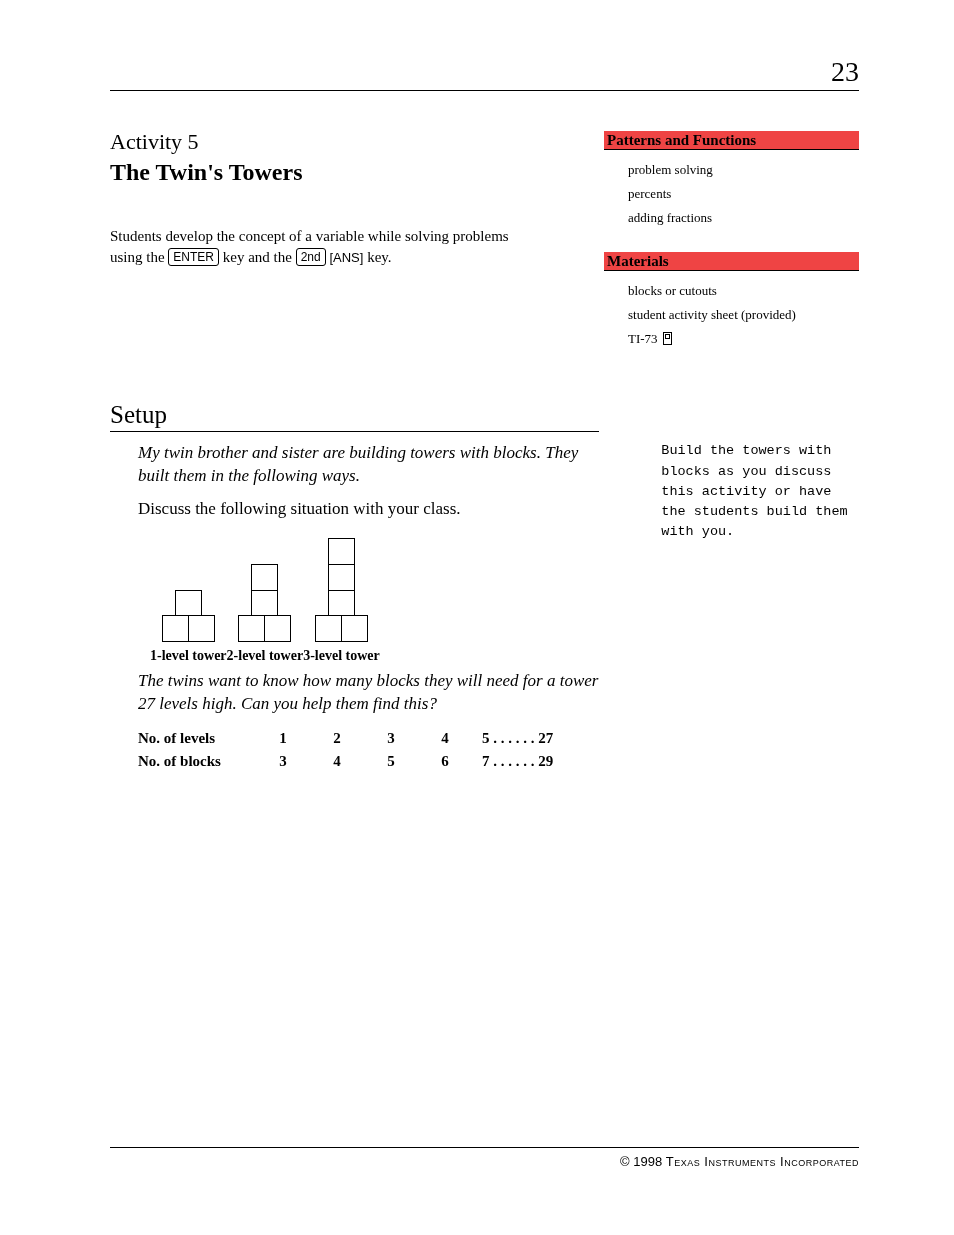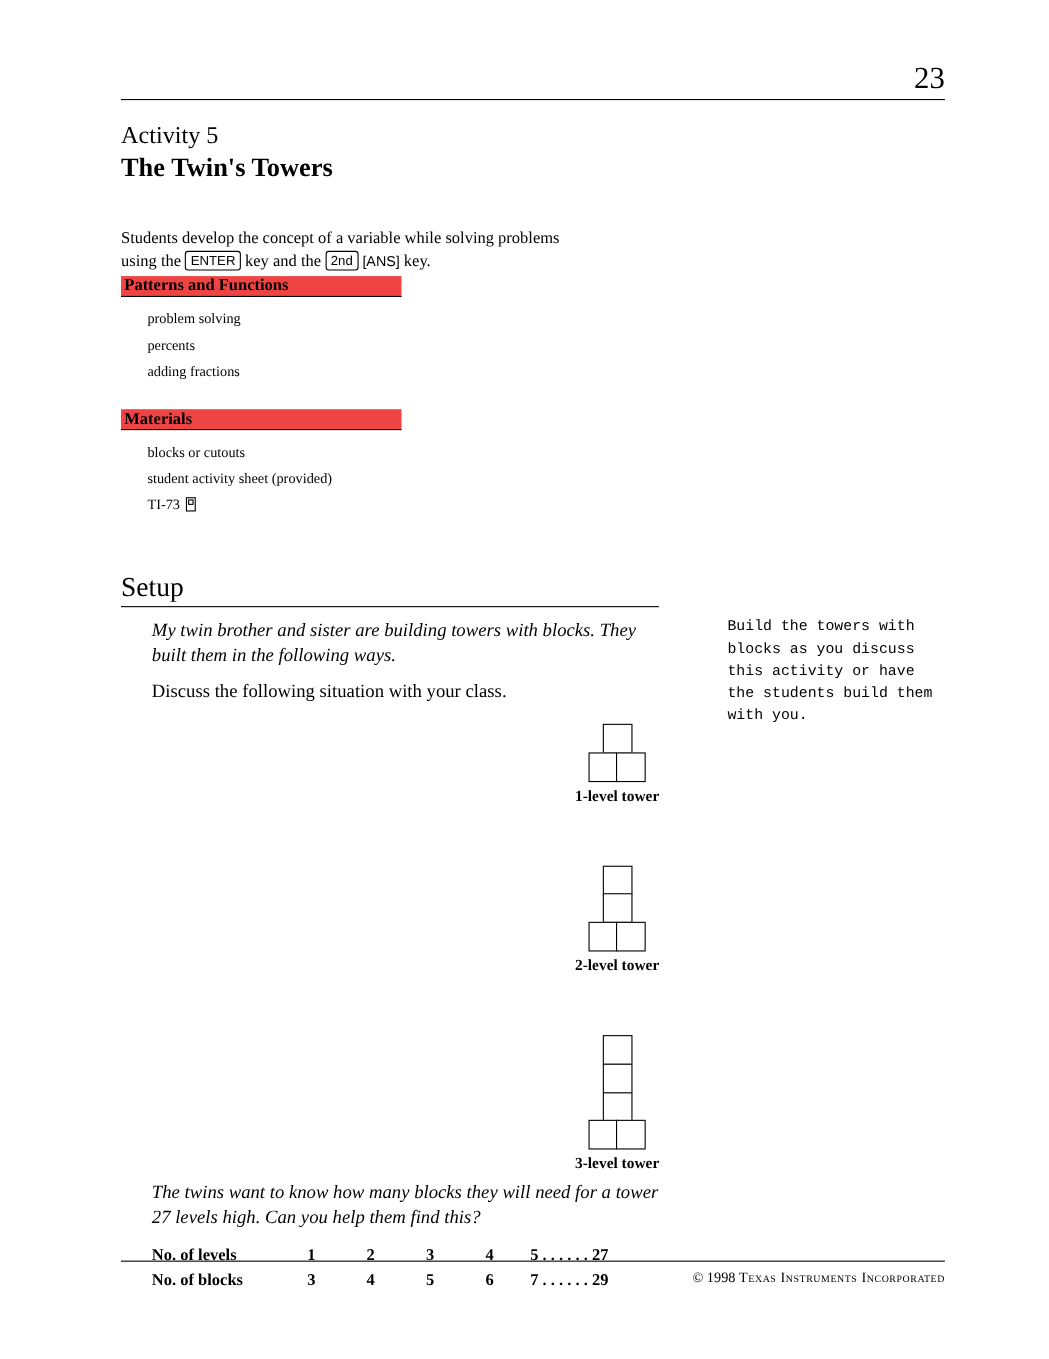--- a/index.html
+++ b/index.html
@@ -23,22 +23,21 @@
     font-family: 'Comic Sans MS', cursive;
     font-weight: normal;
     font-size: 28px;
   }
   .top-rule {
     border-top: 1.5px solid #000;
     margin-top: 35px;
   }
   .header-row {
     display: flex;
-    margin-top: 19px;
-    flex-direction: column;
+    margin-top: 38px;
   }
   .header-left {
     flex: 1;
     padding-right: 30px;
   }
   .activity-label {
     font-family: 'Comic Sans MS', cursive;
     font-size: 22px;
     margin-bottom: 4px;
   }
@@ -121,24 +120,22 @@
   .body-text {
     font-family: Georgia, serif;
     font-size: 17px;
     line-height: 1.35;
     margin-left: 28px;
     margin-bottom: 10px;
   }
   .italic { font-style: italic; }
   .towers-row {
     display: flex;
-    gap: 55px;
     margin: 18px 0 6px 40px;
     align-items: flex-end;
-    flex-direction: column;
   }
   .tower-group {
     display: flex;
     flex-direction: column;
     align-items: center;
   }
   .tower {
     display: flex;
     flex-direction: column;
     align-items: center;
@@ -194,21 +191,21 @@
     margin-top: 40px;
   }
   .footer {
     position: absolute;
     bottom: 66px;
     left: 110px;
     right: 95px;
     border-top: 1px solid #000;
     text-align: right;
     padding-top: 6px;
-    font-family: Liberation Serif, serif;
+    font-family: Liberation Sans, sans-serif;
     font-size: 13px;
   }
   .footer .sc { font-variant: small-caps; letter-spacing: 0.5px; }
 </style>
 </head>
 <body>
 
 <div class="page">
   <div class="page-number">23</div>
   <div class="top-rule"></div>

